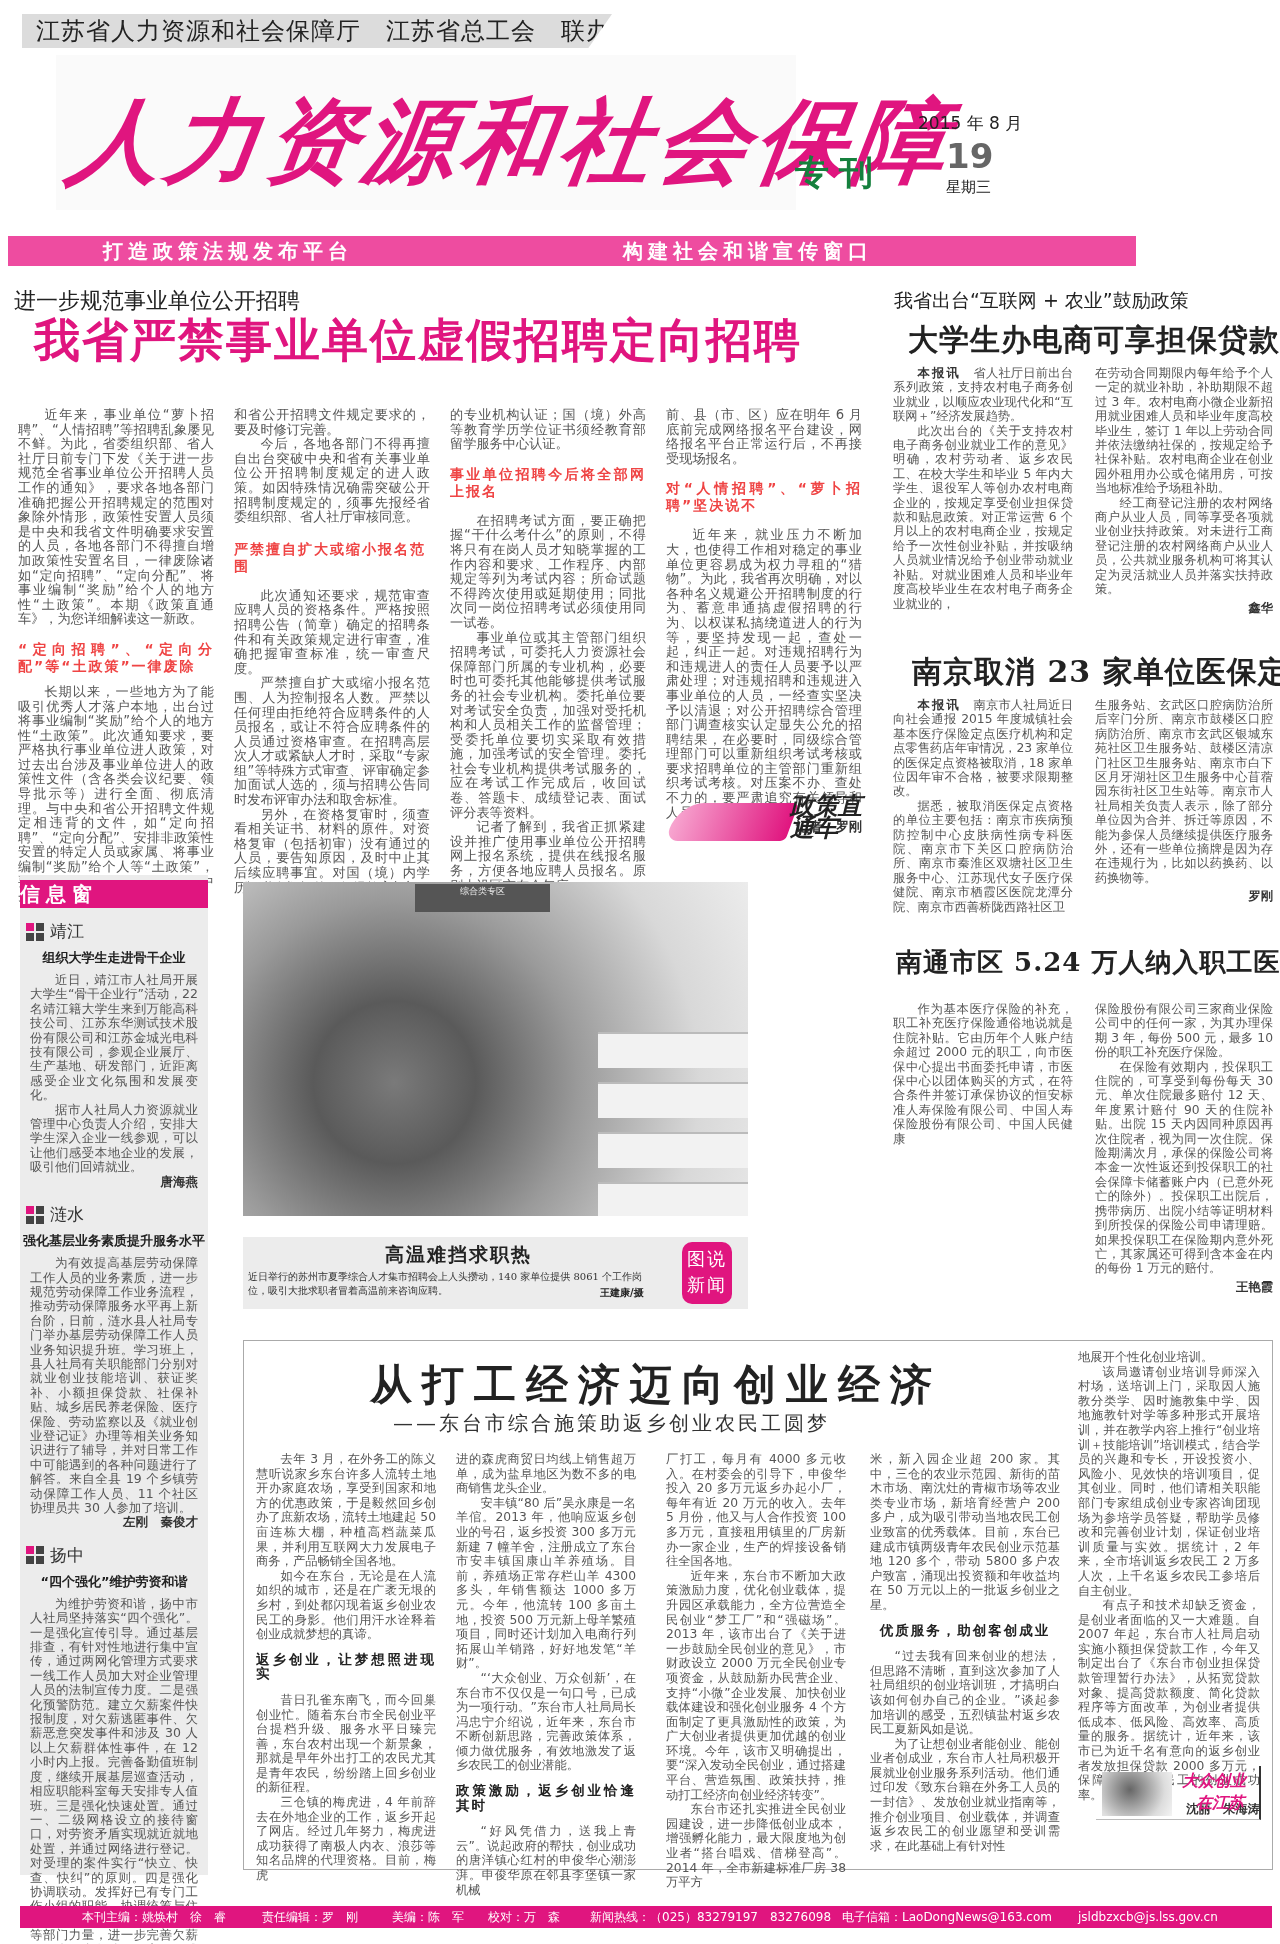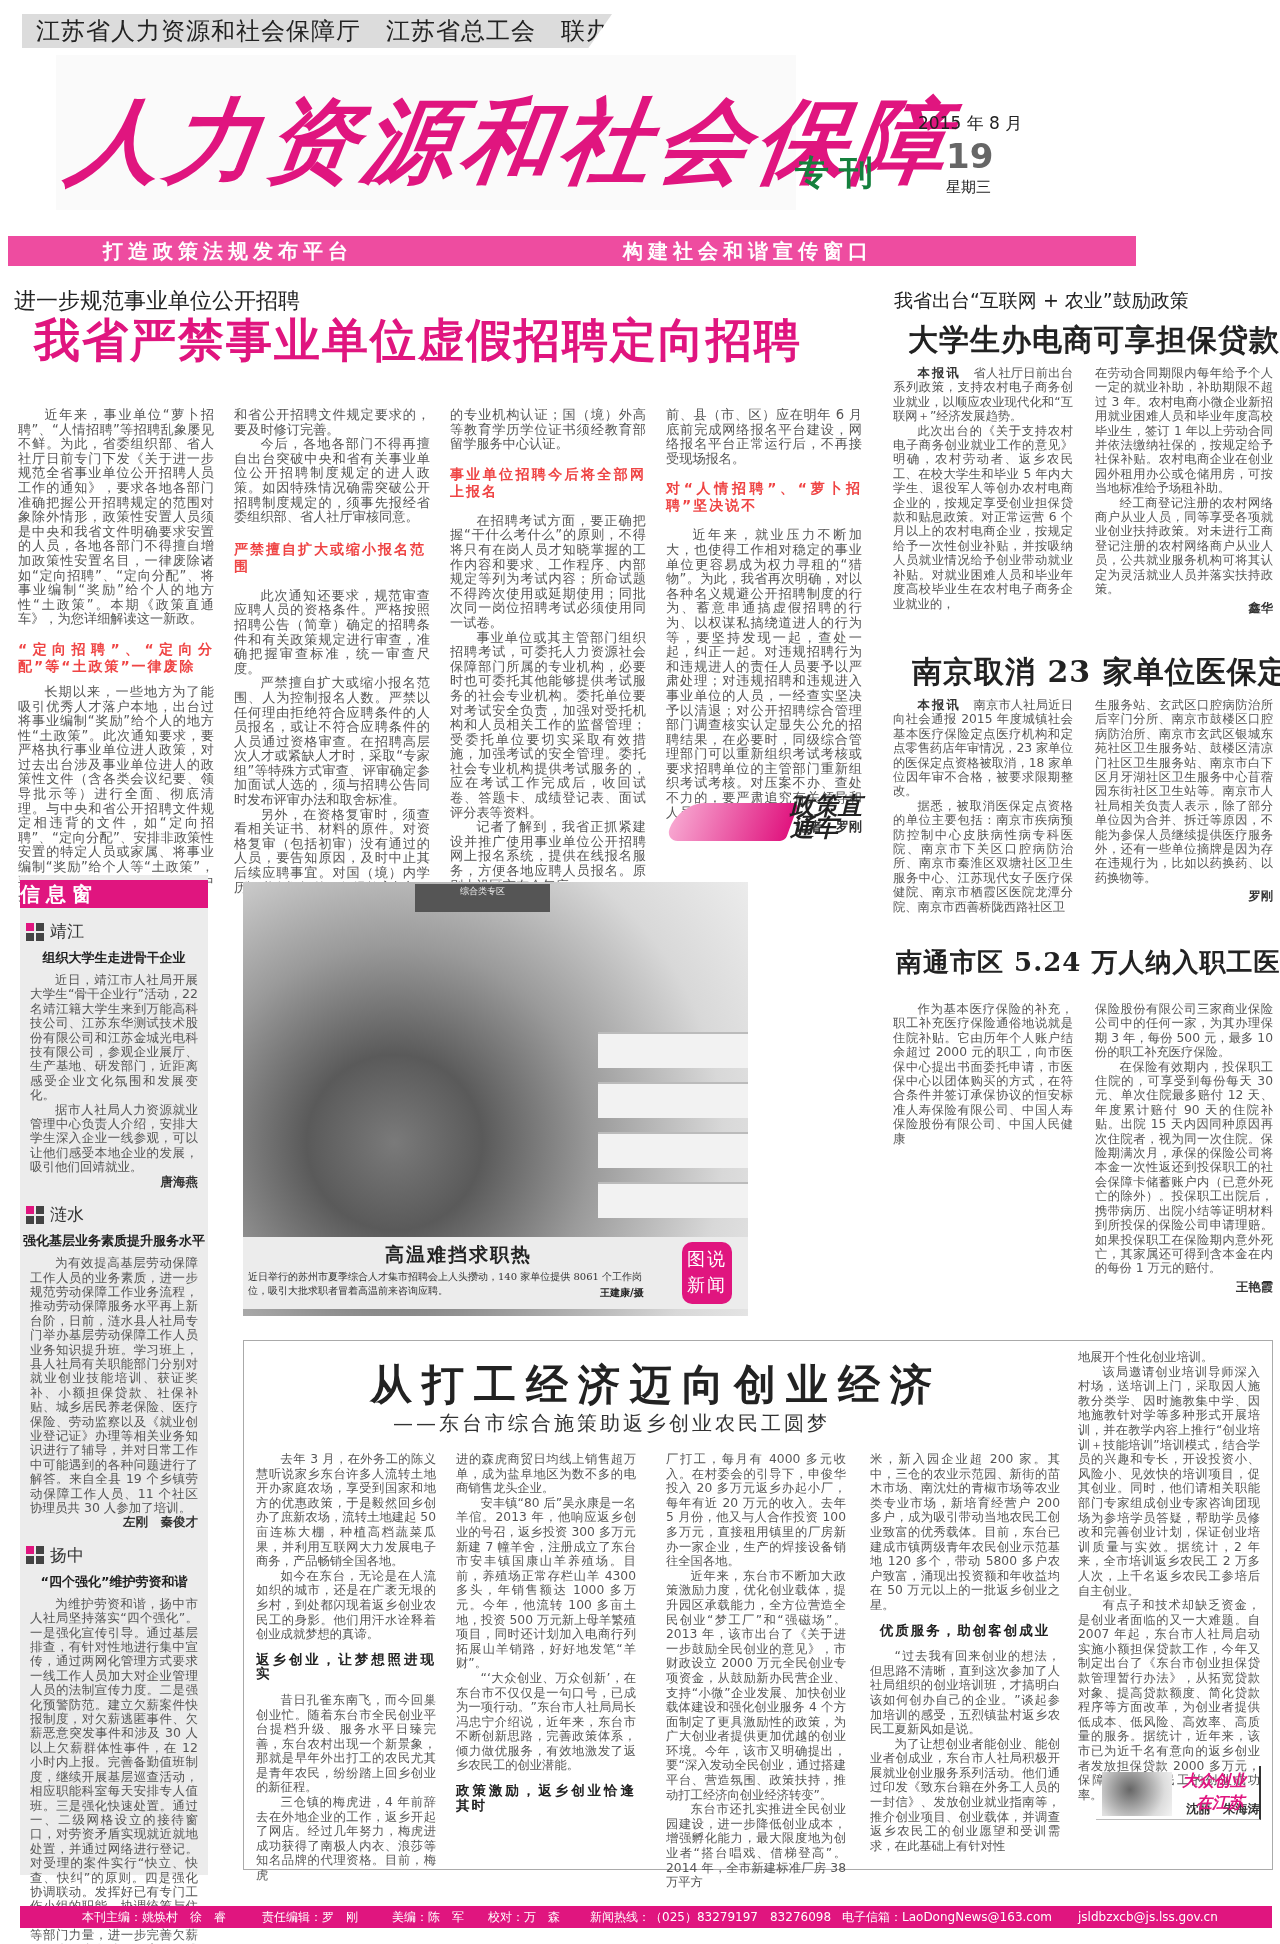--- a/index.html
+++ b/index.html
@@ -35,21 +35,21 @@
   .info-box { left: 20px; top: 875px; width: 188px; height: 1000px; background: #ececec; }
   .info-head { left: 20px; top: 880px; width: 188px; height: 28px; background: #e0157f; color: #fff; font-size: 20px; font-weight: bold; text-align: left; line-height: 28px; letter-spacing: 6px; }
   .info-loc { font-size: 17px; color: #333; display: flex; align-items: center; gap: 6px; margin: 6px 0 6px 6px; }
   .sq { display: inline-grid; grid-template-columns: 8px 8px; gap: 2px; }
   .sq i { width: 8px; height: 8px; background: #444; display: block; }
   .sq i:first-child { background: #e0157f; }
   .info-sub { font-size: 13px; font-weight: bold; color: #222; text-align: center; margin: 4px 0 6px; }
   .info-body { font-size: 12.5px; line-height: 14.4px; color: #555; padding: 0 10px 0 10px; text-align: justify; }
   .info-body p { text-indent: 2em; }
   
-  .photo { left: 243px; top: 882px; width: 505px; height: 434px; background: radial-gradient(circle at 30% 60%, #7a7a7a 0, #5a5a5a 20%, #9a9a9a 45%, #d8d8d8 75%, #ececec 100%); overflow: hidden; }
+  .photo { left: 243px; top: 882px; width: 505px; height: 334px; background: radial-gradient(circle at 30% 60%, #7a7a7a 0, #5a5a5a 20%, #9a9a9a 45%, #d8d8d8 75%, #ececec 100%); overflow: hidden; }
   .photo .stall { position: absolute; right: 0; width: 150px; height: 36px; background: #f2f2f2; border-top: 2px solid #bbb; }
   .photo .banner { position: absolute; left: 172px; top: 2px; width: 135px; height: 28px; background: #555; color: #eee; font-size: 9px; text-align: center; line-height: 14px; }
   .photo-cap-box { left: 243px; top: 1237px; width: 505px; height: 72px; background: #ececec; }
   .photo-title { left: 385px; top: 1242px; font-family: "DejaVu Serif", serif; font-weight: bold; font-size: 19px; color: #222; letter-spacing: 2px; }
   .photo-desc { left: 248px; top: 1270px; width: 395px; font-size: 10px; line-height: 14px; color: #333; font-family: "DejaVu Serif", serif; }
   .photo-credit { left: 600px; top: 1286px; font-size: 10px; font-weight: bold; color: #222; }
   .tushuo { left: 682px; top: 1242px; width: 50px; height: 62px; background: #e0157f; border-radius: 10px; color: #fff; font-size: 18px; line-height: 26px; text-align: center; padding-top: 4px; letter-spacing: 2px; }
   
   .feature-box { left: 243px; top: 1340px; width: 1030px; height: 530px; border: 1px solid #aaa; }
   .f-title { left: 370px; top: 1357px; font-family: "DejaVu Serif", serif; font-weight: bold; font-size: 42px; color: #222; letter-spacing: 10px; white-space: nowrap; }
@@ -222,20 +222,21 @@
   <p>如今在东台，无论是在人流如织的城市，还是在广袤无垠的乡村，到处都闪现着返乡创业农民工的身影。他们用汗水诠释着创业成就梦想的真谛。</p>
   <h4>返乡创业，让梦想照进现实</h4>
   <p>昔日孔雀东南飞，而今回巢创业忙。随着东台市全民创业平台提档升级、服务水平日臻完善，东台农村出现一个新景象，那就是早年外出打工的农民尤其是青年农民，纷纷踏上回乡创业的新征程。</p>
   <p>三仓镇的梅虎进，4 年前辞去在外地企业的工作，返乡开起了网店。经过几年努力，梅虎进成功获得了南极人内衣、浪莎等知名品牌的代理资格。目前，梅虎</p>
 </div>
 <div class="abs f-col" style="left:456px;top:1452px;width:180px">
   <p style="text-indent:0">进的森虎商贸日均线上销售超万单，成为盐阜地区为数不多的电商销售龙头企业。</p>
   <p>安丰镇“80 后”吴永康是一名羊倌。2013 年，他响应返乡创业的号召，返乡投资 300 多万元新建 7 幢羊舍，注册成立了东台市安丰镇国康山羊养殖场。目前，养殖场正常存栏山羊 4300 多头，年销售额达 1000 多万元。今年，他流转 100 多亩土地，投资 500 万元新上母羊繁殖项目，同时还计划加入电商行列拓展山羊销路，好好地发笔“羊财”。</p>
   <p>“‘大众创业、万众创新’，在东台市不仅仅是一句口号，已成为一项行动。”东台市人社局局长冯忠宁介绍说，近年来，东台市不断创新思路，完善政策体系，倾力做优服务，有效地激发了返乡农民工的创业潜能。</p>
   <h4>政策激励，返乡创业恰逢其时</h4>
+  <p>“好风凭借力，送我上青云”。说起政府的帮扶，创业成功的唐洋镇心红村的申俊华心潮澎湃。申俊华原在邻县李堡镇一家机械</p>
 </div>
 <div class="abs f-col" style="left:666px;top:1452px;width:180px">
   <p style="text-indent:0">厂打工，每月有 4000 多元收入。在村委会的引导下，申俊华投入 20 多万元返乡办起小厂，每年有近 20 万元的收入。去年 5 月份，他又与人合作投资 100 多万元，直接租用镇里的厂房新办一家企业，生产的焊接设备销往全国各地。</p>
   <p>近年来，东台市不断加大政策激励力度，优化创业载体，提升园区承载能力，全方位营造全民创业“梦工厂”和“强磁场”。2013 年，该市出台了《关于进一步鼓励全民创业的意见》，市财政设立 2000 万元全民创业专项资金，从鼓励新办民营企业、支持“小微”企业发展、加快创业载体建设和强化创业服务 4 个方面制定了更具激励性的政策，为广大创业者提供更加优越的创业环境。今年，该市又明确提出，要“深入发动全民创业，通过搭建平台、营造氛围、政策扶持，推动打工经济向创业经济转变”。</p>
   <p>东台市还扎实推进全民创业园建设，进一步降低创业成本，增强孵化能力，最大限度地为创业者“搭台唱戏、借梯登高”。2014 年，全市新建标准厂房 38 万平方</p>
 </div>
 <div class="abs f-col" style="left:870px;top:1452px;width:190px">
   <p style="text-indent:0">米，新入园企业超 200 家。其中，三仓的农业示范园、新街的苗木市场、南沈灶的青椒市场等农业类专业市场，新培育经营户 200 多户，成为吸引带动当地农民工创业致富的优秀载体。目前，东台已建成市镇两级青年农民创业示范基地 120 多个，带动 5800 多户农户致富，涌现出投资额和年收益均在 50 万元以上的一批返乡创业之星。</p>
   <h4 style="text-align:center">优质服务，助创客创成业</h4>
   <p>“过去我有回来创业的想法，但思路不清晰，直到这次参加了人社局组织的创业培训班，才搞明白该如何创办自己的企业。”谈起参加培训的感受，五烈镇盐村返乡农民工夏新风如是说。</p>

